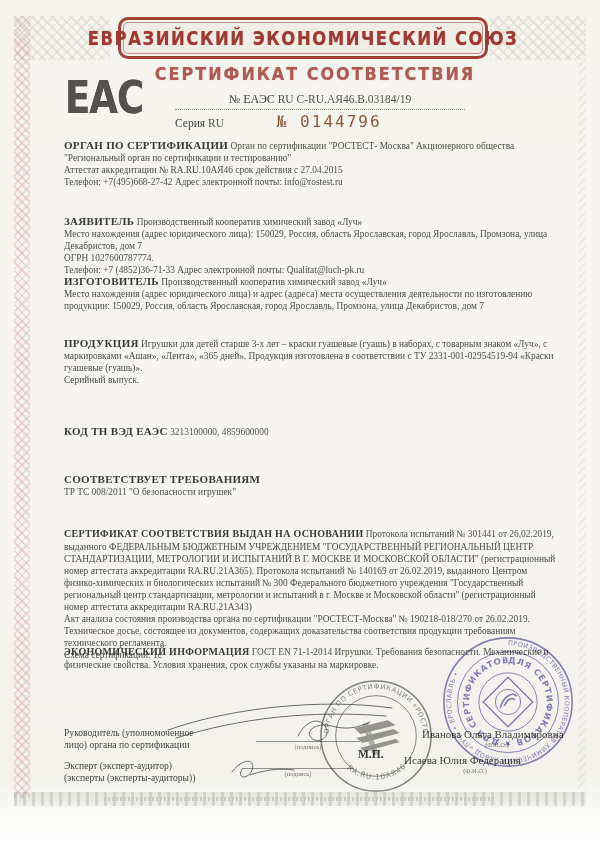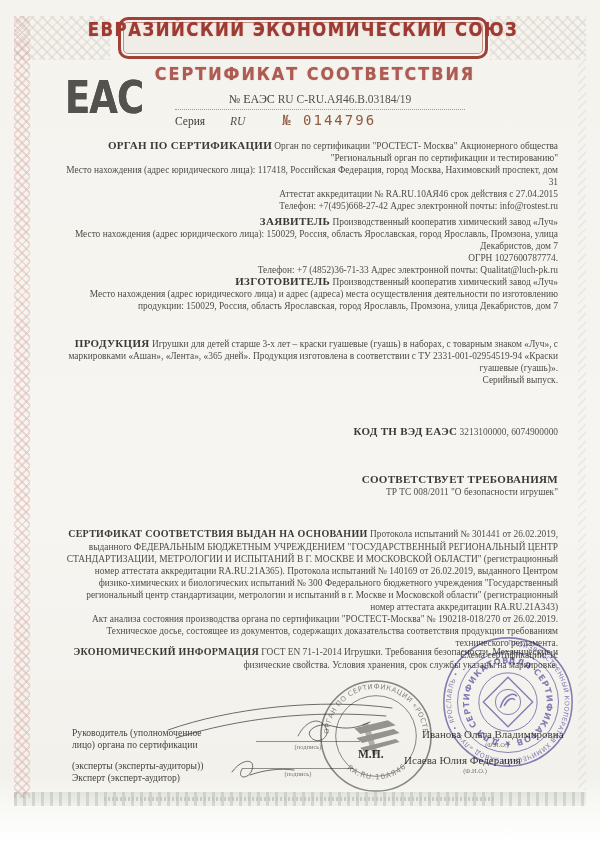--- a/index.html
+++ b/index.html
@@ -21,48 +21,48 @@
     background:
       repeating-linear-gradient(45deg, rgba(160,150,140,.5) 0 2px, transparent 2px 7px),
       repeating-linear-gradient(-45deg, rgba(190,140,130,.4) 0 2px, transparent 2px 7px);}
   .corner.tl{left:14px;top:16px;}
   .corner.tr{right:14px;top:16px;}
   .b-right{position:absolute;right:14px;top:60px;width:8px;height:730px;opacity:.22;
     background:repeating-linear-gradient(-45deg, rgba(150,150,145,.5) 0 2px, transparent 2px 6px);}
   
   .banner{position:absolute;left:118px;top:17px;width:364px;height:36px;
     border:3px solid #a04038;border-radius:10px;box-shadow:0 0 0 2px #f4f3ee inset,0 0 0 3px rgba(160,64,56,.55) inset;
-    display:flex;align-items:flex-start;justify-content:center;background:rgba(210,160,150,.08);}
+    display:flex;align-items:center;justify-content:center;background:rgba(210,160,150,.08);}
   .banner span{font-family:"DejaVu Sans", sans-serif;font-weight:900;font-size:16.5px;letter-spacing:1.5px;
     color:#9e3a32;text-shadow:0 0 1px rgba(158,58,50,.6);white-space:nowrap;transform:scaleY(1.15);}
   .eac{position:absolute;left:72px;top:72px;width:64px;height:52px;display:flex;align-items:center;justify-content:center;
     font-family:"DejaVu Sans", sans-serif;font-weight:900;font-size:37px;color:#54524e;
     letter-spacing:-1px;transform:scaleY(1.18);text-shadow:0 0 .5px #54524e;}
   .cert-title{position:absolute;left:150px;top:64px;width:330px;text-align:center;
     font-family:"DejaVu Sans", sans-serif;font-weight:900;font-size:16px;letter-spacing:2px;color:#a24238;
     opacity:.85;text-shadow:0 0 1px rgba(162,66,56,.7);transform:scaleY(1.1);white-space:nowrap;}
   .cert-number{position:absolute;left:175px;top:92px;width:290px;text-align:center;
     border-bottom:1px dotted #9a9a94;padding-bottom:2px;font-size:11.5px;color:#3f3f3b;white-space:nowrap;}
   .cert-number .lbl{font-size:12px;}
   .series-row{position:absolute;left:175px;top:112px;width:290px;font-size:11.5px;color:#3f3f3b;}
-  .series-row .typed{margin-left:22px;font-style:italic;}
-  .serial{font-family:"DejaVu Sans Mono", monospace;color:#8d5a3e;letter-spacing:2px;font-size:14px;margin-left:34px;}
-  
-  .sec{position:absolute;left:64px;width:494px;font-size:9.4px;line-height:1.28;color:#4e4e48;text-align:right;}
+  .series-row .typed{margin-left:0;}
+  .serial{font-family:"DejaVu Sans Mono", monospace;color:#8d5a3e;letter-spacing:2px;font-size:16px;margin-left:50px;}
+  
+  .sec{position:absolute;left:64px;width:494px;font-size:9.4px;line-height:1.28;color:#4e4e48;text-align:left;}
   .sec p{margin:0;}
   .h{font-weight:bold;font-size:11px;color:#3a3a36;letter-spacing:.3px;}
   .h-lg{font-weight:bold;font-size:10px;color:#3a3a36;letter-spacing:.3px;}
   .typedv{color:#53534e;}
   
   .validity{position:absolute;left:64px;top:688px;width:494px;font-size:11.5px;color:#3a3a36;}
   .validity .date{font-size:10px;color:#55554f;border-bottom:1px dotted #9a9a94;padding:0 18px 1px 18px;}
   .validity .to{margin-left:40px;font-weight:bold;}
   .validity .incl{margin-top:6px;font-weight:bold;}
   
-  .sig-label{position:absolute;left:72px;width:190px;font-size:9.6px;line-height:1.3;color:#44443f;}
+  .sig-label{position:absolute;left:64px;width:190px;font-size:9.6px;line-height:1.3;color:#44443f;}
   .sig-line{position:absolute;height:1px;background:#777;opacity:.8;}
   .sig-cap{position:absolute;font-size:6.5px;color:#77776f;text-align:center;}
   .fio-name{position:absolute;font-size:11px;color:#3f3f3a;white-space:nowrap;}
   .mp{position:absolute;left:358px;top:748px;font-weight:bold;font-size:11.5px;color:#3a3a36;}
   .stamp{position:absolute;pointer-events:none;mix-blend-mode:multiply;}
   .sig-svg{position:absolute;pointer-events:none;}
 </style>
 </head>
 <body>
 
@@ -87,21 +87,20 @@
   </div>
   <div class="series-row">
     <span>Серия</span>
     <span class="typed typedv">RU</span>
     <span class="serial">№ 0144796</span>
   </div>
 
   <div class="sec" style="top:138px;">
     <p><b class="h">ОРГАН ПО СЕРТИФИКАЦИИ</b>
        <span>Орган по сертификации "РОСТЕСТ- Москва" Акционерного общества "Региональный орган по сертификации и тестированию"</span></p>
-    <p>Место нахождения (адрес юридического лица): 117418, Российская Федерация, город Москва, Нахимовский проспект, дом 31</p>
     <p>Аттестат аккредитации № RA.RU.10АЯ46 срок действия с 27.04.2015</p>
     <p>Телефон: +7(495)668-27-42 Адрес электронной почты: info@rostest.ru</p>
   </div>
 
   <div class="sec" style="top:214px;">
     <p><b class="h">ЗАЯВИТЕЛЬ</b>
        <span>Производственный кооператив химический завод «Луч»</span></p>
     <p>Место нахождения (адрес юридического лица): 150029, Россия, область Ярославская, город Ярославль, Промзона, улица Декабристов, дом 7</p>
     <p>ОГРН 1027600787774.</p>
     <p>Телефон: +7 (4852)36-71-33 Адрес электронной почты: Qualitat@luch-pk.ru</p>
@@ -114,21 +113,21 @@
   </div>
 
   <div class="sec" style="top:336px;">
     <p><b class="h">ПРОДУКЦИЯ</b>
        <span>Игрушки для детей старше 3-х лет – краски гуашевые (гуашь) в наборах, с товарным знаком «Луч», с маркировками «Ашан», «Лента», «365 дней». Продукция изготовлена в соответствии с ТУ 2331-001-02954519-94 «Краски гуашевые (гуашь)».</span></p>
     <p>Серийный выпуск.</p>
   </div>
 
   <div class="sec" style="top:424px;">
     <p><b class="h">КОД ТН ВЭД ЕАЭС</b>
-       <span class="typedv">3213100000, 6074900000</span></p>
+       <span class="typedv">3213100000, 4859600000</span></p>
   </div>
 
   <div class="sec" style="top:472px;">
     <p><b class="h">СООТВЕТСТВУЕТ ТРЕБОВАНИЯМ</b></p>
     <p>ТР ТС 008/2011 "О безопасности игрушек"</p>
   </div>
 
   <div class="sec" style="top:528px;">
     <p><b class="h-lg">СЕРТИФИКАТ СООТВЕТСТВИЯ  ВЫДАН НА ОСНОВАНИИ</b>
        <span>Протокола испытаний № 301441 от 26.02.2019, выданного ФЕДЕРАЛЬНЫМ БЮДЖЕТНЫМ УЧРЕЖДЕНИЕМ "ГОСУДАРСТВЕННЫЙ РЕГИОНАЛЬНЫЙ ЦЕНТР СТАНДАРТИЗАЦИИ, МЕТРОЛОГИИ И ИСПЫТАНИЙ В Г. МОСКВЕ И МОСКОВСКОЙ ОБЛАСТИ" (регистрационный номер аттестата аккредитации RA.RU.21А365). Протокола испытаний № 140169 от 26.02.2019, выданного Центром физико-химических и биологических испытаний № 300 Федерального бюджетного учреждения "Государственный региональный центр стандартизации, метрологии и испытаний в г. Москве и Московской области" (регистрационный номер аттестата аккредитации RA.RU.21А343)</span></p>
@@ -146,22 +145,22 @@
     <div>Руководитель (уполномоченное</div>
     <div>лицо) органа по сертификации</div>
   </div>
   <div class="sig-line" style="left:256px;top:741px;width:104px;"></div>
   <div class="sig-cap" style="left:256px;top:743px;width:104px;">(подпись)</div>
   <div class="mp">М.П.</div>
   <div class="fio-name" style="left:422px;top:728px;">Иванова Ольга Владимировна</div>
   <div class="sig-cap" style="left:452px;top:741px;width:90px;">(Ф.И.О.)</div>
 
   <div class="sig-label" style="top:760px;">
+    <div>Эксперт (эксперт-аудитор)</div>
     <div>(эксперты (эксперты-аудиторы))</div>
-    <div>Эксперт (эксперт-аудитор)</div>
   </div>
   <div class="sig-line" style="left:242px;top:768px;width:112px;"></div>
   <div class="sig-cap" style="left:242px;top:770px;width:112px;">(подпись)</div>
   <div class="fio-name" style="left:404px;top:754px;">Исаева Юлия Федерация</div>
   <div class="sig-cap" style="left:430px;top:767px;width:90px;">(Ф.И.О.)</div>
 
   <svg class="sig-svg" style="left:160px;top:690px;" width="260" height="100" viewBox="0 0 260 100">
     <g stroke="#4a4a48" stroke-width="1" fill="none" opacity="0.8" stroke-linecap="round">
       <path d="M 8 40 C 70 18, 160 8, 232 18"></path>
       <path d="M 16 48 C 80 28, 150 20, 226 26"></path>

